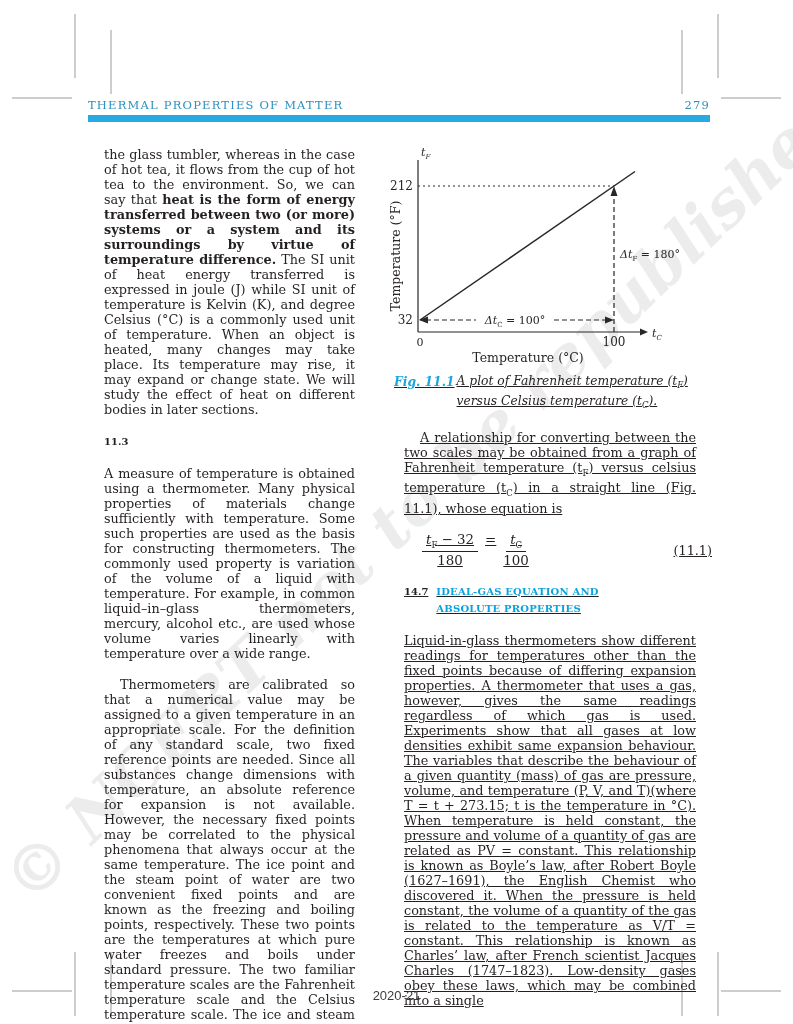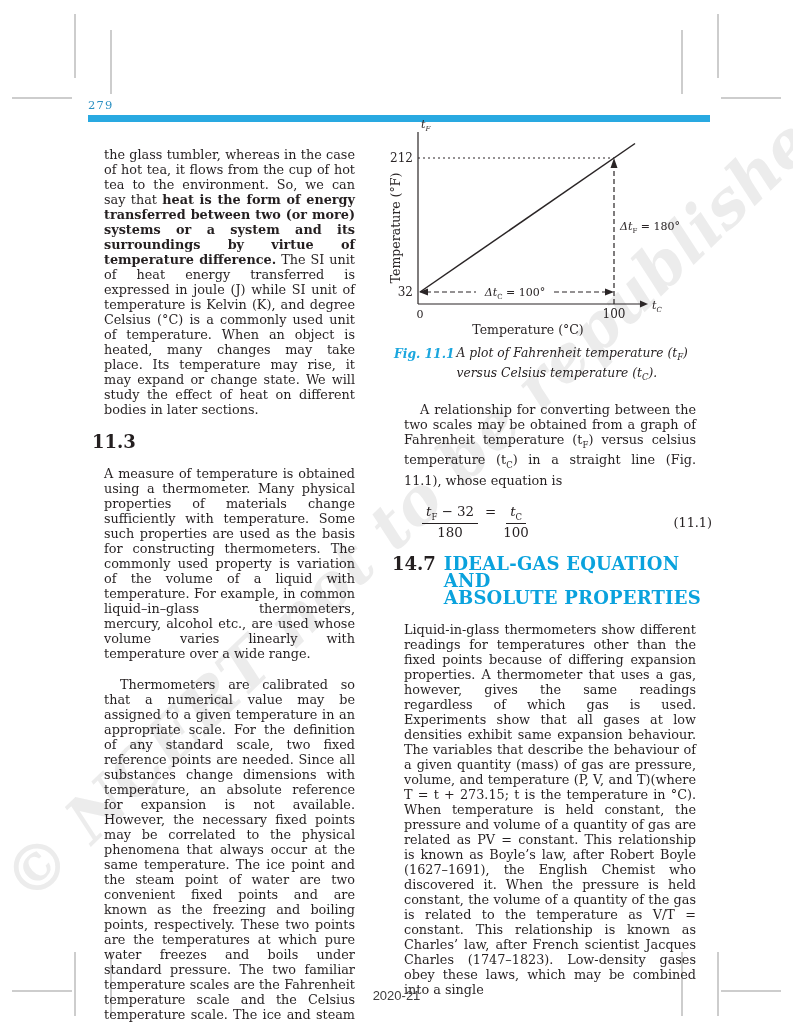--- a/index.html
+++ b/index.html
@@ -11,25 +11,25 @@
   .watermark{position:absolute;left:-140px;top:470px;width:1100px;text-align:center;
              transform:rotate(-44deg);font-size:64px;font-weight:bold;font-style:italic;
              color:rgba(160,160,160,0.20);white-space:nowrap;pointer-events:none;}
   
   .header{position:absolute;left:88px;top:98px;width:622px;}
   .header-row{display:flex;justify-content:space-between;align-items:baseline;
               font-size:11.5px;letter-spacing:1.2px;color:#2b90c2;}
   .header-bar{margin-top:3px;height:7px;background:#29a9e1;}
   
   .col-left{position:absolute;left:88px;top:131px;width:283px;}
-  .col-right{position:absolute;left:388px;top:118px;width:324px;}
+  .col-right{position:absolute;left:388px;top:146px;width:324px;text-decoration:underline;}
   p.para{margin:16px;font-size:12.8px;line-height:15px;text-align:justify;}
   .indent{text-indent:16px;}
   .b{font-weight:bold;}
-  h2.section-heading{display:flex;gap:8px;margin:14px 0 10px 4px;font-size:18px;line-height:17px;}
+  h2.section-heading{display:flex;gap:8px;margin:14px 0 10px 16px;font-size:10px;line-height:17px;}
   .sec-num{font-weight:bold;color:#241f20;}
   .sec-title{font-weight:bold;color:#0aa2dd;letter-spacing:0.2px;}
   .sec-title span{display:block;}
   
   .fig-svg{display:block;}
   .fig-svg text{font-family:"DejaVu Serif","Liberation Serif",serif;fill:#2a2526;}
   .fig-caption{display:flex;gap:2px;margin:6px 0 10px 6px;font-size:12.3px;line-height:15.5px;
                font-style:italic;}
   .fig-caption .fig-label{color:#1ba6de;font-weight:bold;white-space:nowrap;}
   sub{font-size:8.5px;}
@@ -61,20 +61,21 @@
   <div class="cm" style="left:12px;top:990px;width:60px;height:2px;"></div>
   <div class="cm" style="left:110px;top:952px;width:2px;height:64px;"></div>
   <div class="cm" style="left:717px;top:952px;width:2px;height:64px;"></div>
   <div class="cm" style="left:721px;top:990px;width:60px;height:2px;"></div>
   <div class="cm" style="left:681px;top:952px;width:2px;height:64px;"></div>
 
   <div class="watermark">© NCERT not to be republished</div>
 
   <div class="header">
     <div class="header-row">
+      <span>THERMAL PROPERTIES OF MATTER</span>
       <span>279</span>
     </div>
     <div class="header-bar"></div>
   </div>
 
   <div class="col-left">
     <p class="para"><span>the glass tumbler, whereas in the case of hot tea, it flows from the cup of hot tea to the environment. So, we can say that </span><span class="b">heat is the form of energy transferred between two (or more) systems or a system and its surroundings by virtue of temperature difference.</span><span> The SI unit of heat energy transferred is expressed in joule (J) while SI unit of temperature is Kelvin (K), and degree Celsius (°C) is a commonly used unit of temperature. When an object is heated, many changes may take place. Its temperature may rise, it may expand or change state. We will study the effect of heat on different bodies in later sections.</span></p>
 
     <h2 class="section-heading">
       <span class="sec-num">11.3</span>

